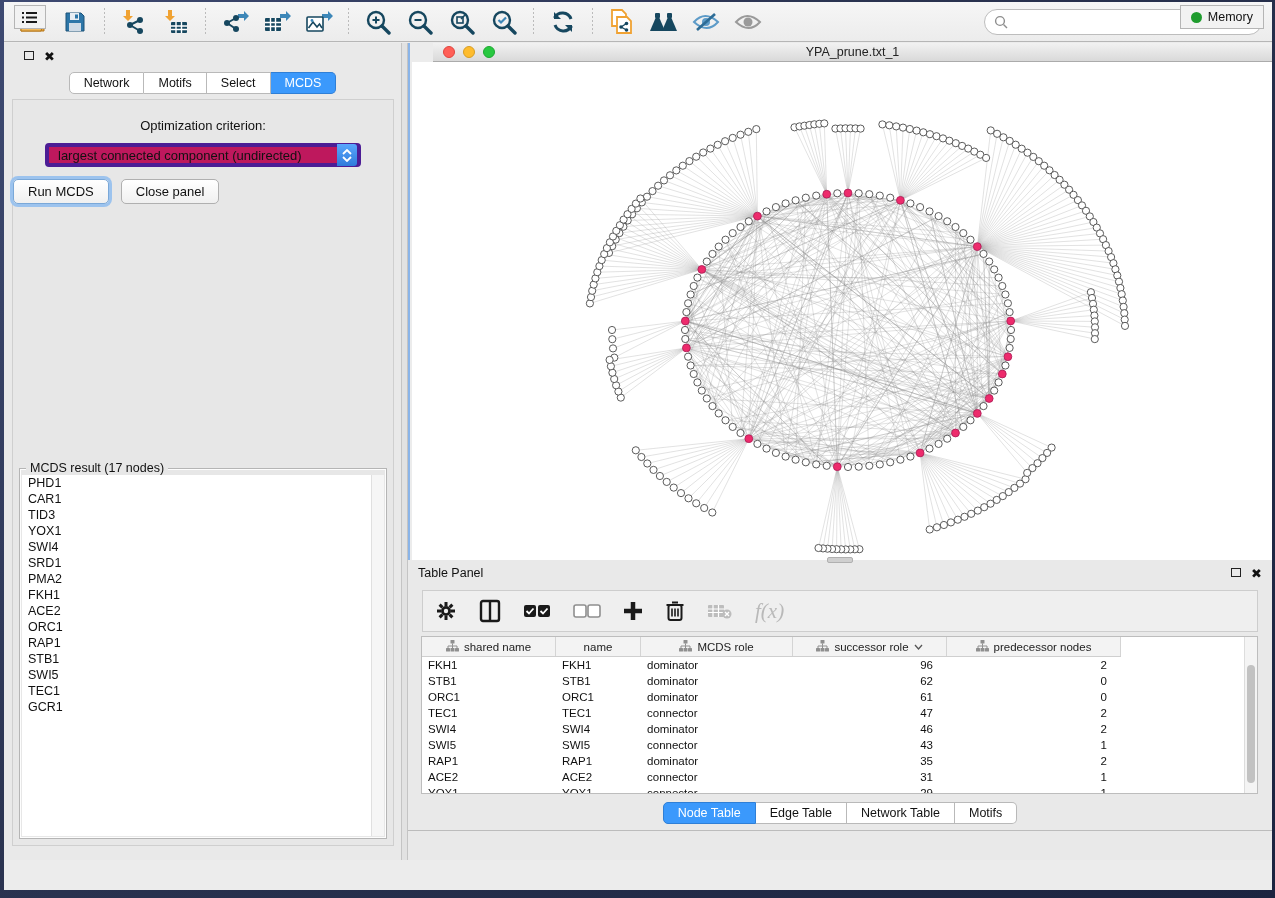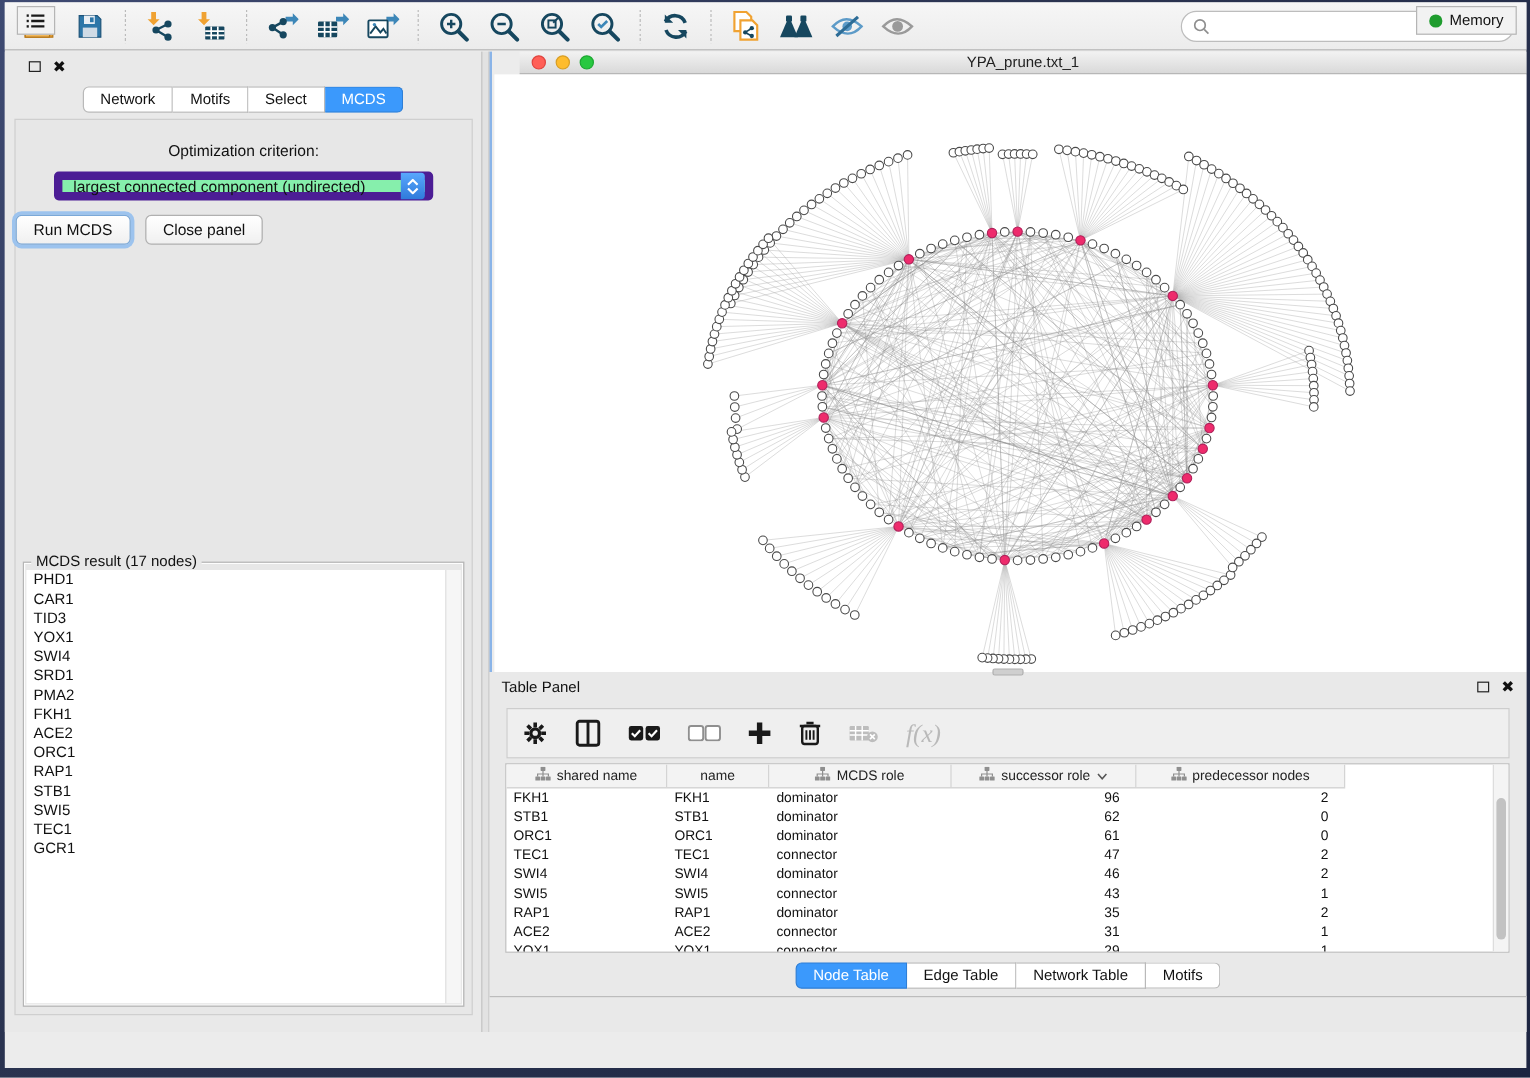--- a/index.html
+++ b/index.html
@@ -32,21 +32,21 @@
   .tabrow { display:flex; justify-content:center; margin-top:3px; }
   .seg { display:flex; }
   .seg .tab { padding:3px 14px; font-size:12.5px; background:#fff; border:1px solid #b9b9b9; border-left:none;
     color:#111; cursor:default; }
   .seg .tab:first-child { border-left:1px solid #b9b9b9; border-radius:5px 0 0 5px; }
   .seg .tab:last-child { border-radius:0 5px 5px 0; }
   .seg .tab.active { background:#3b99fc; border-color:#2f7fd6; color:#fff; }
   .cp-content { position:absolute; left:8px; right:7px; top:56px; bottom:14px;
     background:#e7e7e7; border:1px solid #cfcfcf; }
   .crit-label { text-align:center; margin-top:18px; font-size:13px; }
-  .mac-select { margin:10px auto 0; width:316px; height:24px; background:#86efac; border:7px solid #4c1d95;
+  .mac-select { margin:10px auto 0; width:316px; height:24px; background:#be185d; border:4px solid #4c1d95;
     border-radius:4px; display:flex; align-items:center; }
   .mac-select .val { flex:1; padding:0 9px; font-size:13px; white-space:nowrap; overflow:hidden; }
   .mac-select .step { width:20px; height:22px; margin:0; border-radius:0 3px 3px 0;
     background:linear-gradient(#59a7fd,#2f7bdb); display:flex; flex-direction:column; align-items:center; justify-content:center; gap:1px; }
   .mac-select .step svg { display:block; }
   .btnrow { display:flex; gap:12px; margin-top:12px; }
   .mac-btn { padding:4px 14px; font-size:13px; background:linear-gradient(#ffffff,#f0f0f0);
     border:1px solid #b0b0b0; border-radius:5px; color:#111; }
   .mac-btn.focused { box-shadow:0 0 0 3px #9cc3ee; border-color:#7aa8d8; }
   .groupbox { position:absolute; left:6px; right:6px; top:368px; bottom:6px; border:1px solid #b5b5b5;

